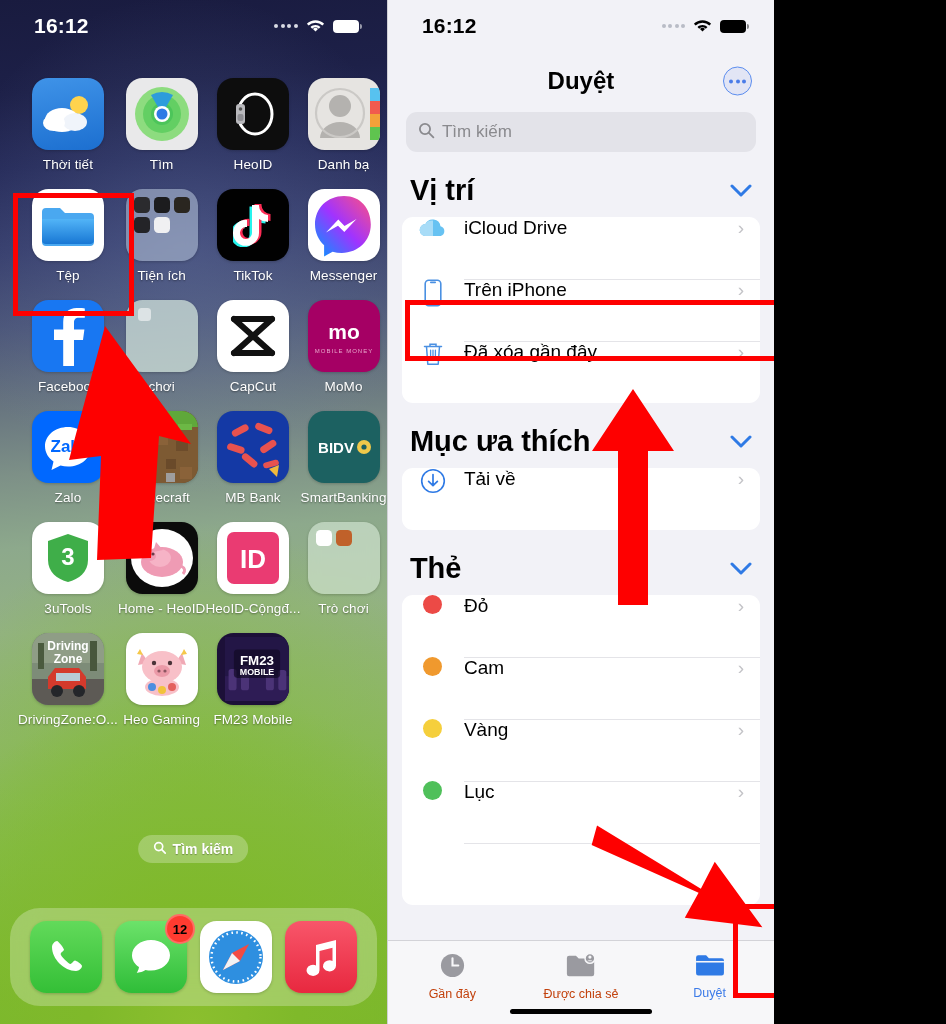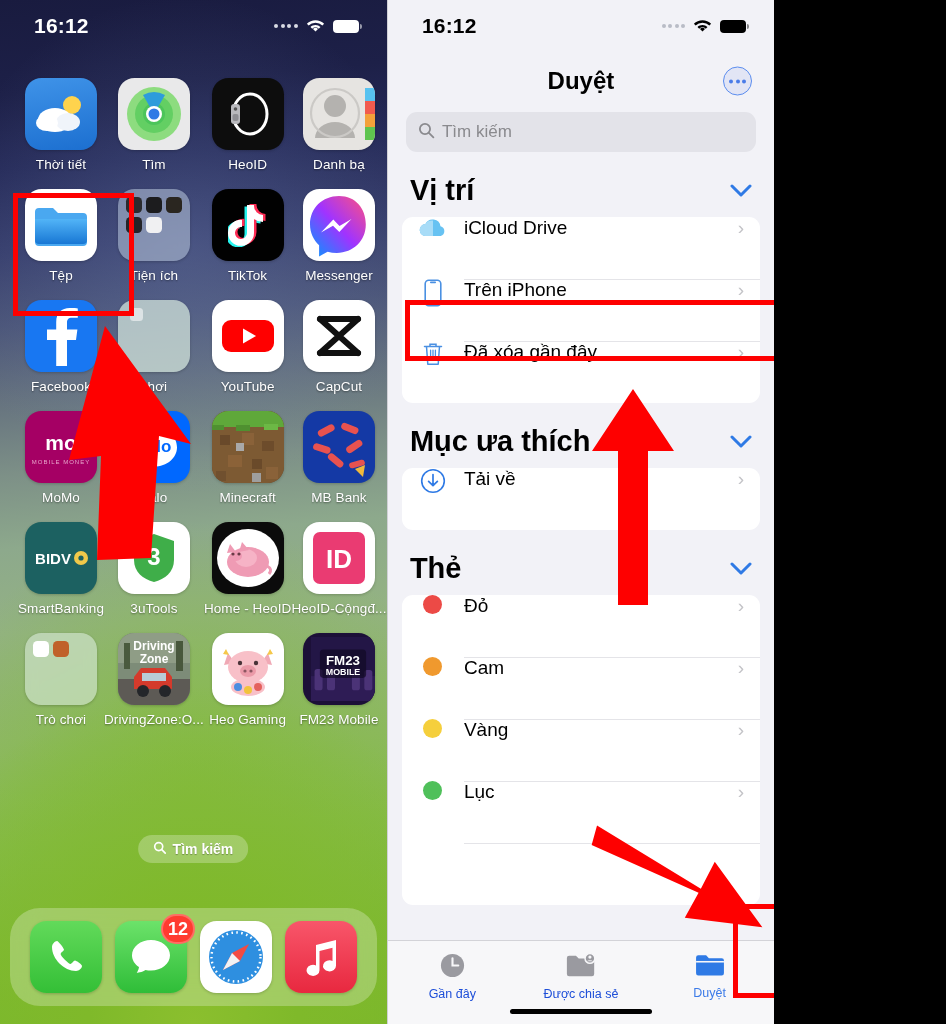--- a/index.html
+++ b/index.html
@@ -81,21 +81,21 @@
   .dock-search span { font-size:14px; color:#fff; font-weight:600; text-shadow:0 1px 1px rgba(0,0,0,.3); }
 
   .dock {
     position:absolute; left:10px; right:10px; bottom:18px; z-index:3;
     height:98px; border-radius:30px;
     background:rgba(255,255,255,.26); backdrop-filter:blur(14px);
     display:flex; align-items:center; justify-content:space-around; padding:0 14px;
   }
   .badge {
     position:absolute; top:-7px; right:-8px; min-width:30px; height:30px;
-    border-radius:15px; background:#ff3b30; color:#ffffff; font-size:18px;
+    border-radius:15px; background:#ff3b30; color:#000000; font-size:13px;
     font-weight:600; display:flex; align-items:center; justify-content:center;
     border:2px solid rgba(255,255,255,.25); padding:0 5px;
   }
 
   
   .phone-right {
     position:relative; width:473px; height:1024px; overflow:hidden;
     background:#f2f2f7; border-left:1px solid #d0d0d6;
   }
   .nav-title-row {
@@ -139,21 +139,21 @@
   .row .chev { color:#c3c3c7; font-size:19px; font-weight:300; margin-right:2px; }
   .dot { width:19px; height:19px; border-radius:50%; display:block; }
 
   .tabbar {
     position:absolute; left:0; right:0; bottom:0; height:84px;
     background:#f7f7f9; border-top:1px solid #d3d3d8;
     display:flex; align-items:flex-start; padding-top:11px;
   }
   .tab { flex:1; display:flex; flex-direction:column; align-items:center; gap:4px; }
   .tab .tlabel { font-size:12.5px; }
-  .tab.inactive .tlabel { color:#1d4ed8; }
+  .tab.inactive .tlabel { color:#c2410c; }
   .tab.active .tlabel { color:#3b7ae8; }
   .home-ind {
     position:absolute; left:50%; transform:translateX(-50%); bottom:10px;
     width:142px; height:5px; border-radius:3px; background:#000;
   }
 
   
   .hl-box { position:absolute; border:5px solid #fe0000; z-index:20; pointer-events:none; }
   .arrow { position:absolute; z-index:19; pointer-events:none; }
 </style>
@@ -306,29 +306,20 @@
 
       <div class="app">
         <div class="icon" style="background:rgba(214,232,222,.72);">
           <svg width="72" height="72" viewBox="0 0 72 72">
               <rect x="12" y="8" width="13" height="13" rx="3.5" fill="rgba(255,255,255,.55)"></rect>
             </svg>
         </div>
         <div class="app-label">chơi</div>
       </div>
 
-      <div class="app">
-        <div class="icon" style="background:#fff;">
-          <svg width="56" height="40" viewBox="0 0 56 40">
-            <rect x="2" y="4" width="52" height="32" rx="9" fill="#ff0000"></rect>
-            <path d="M23 12.5 36 20 23 27.5z" fill="#fff"></path>
-          </svg>
-        </div>
-        <div class="app-label">YouTube</div>
-      </div>
 
       <div class="app">
         <div class="icon" style="background:#fff;">
           <svg width="50" height="46" viewBox="0 0 50 46">
             <path d="M6 6 44 40 M44 6 6 40" stroke="#111" stroke-width="6" stroke-linecap="round"></path>
             <path d="M6 6h38 M6 40h38" stroke="#111" stroke-width="6" stroke-linecap="round"></path>
           </svg>
         </div>
         <div class="app-label">CapCut</div>
       </div>

